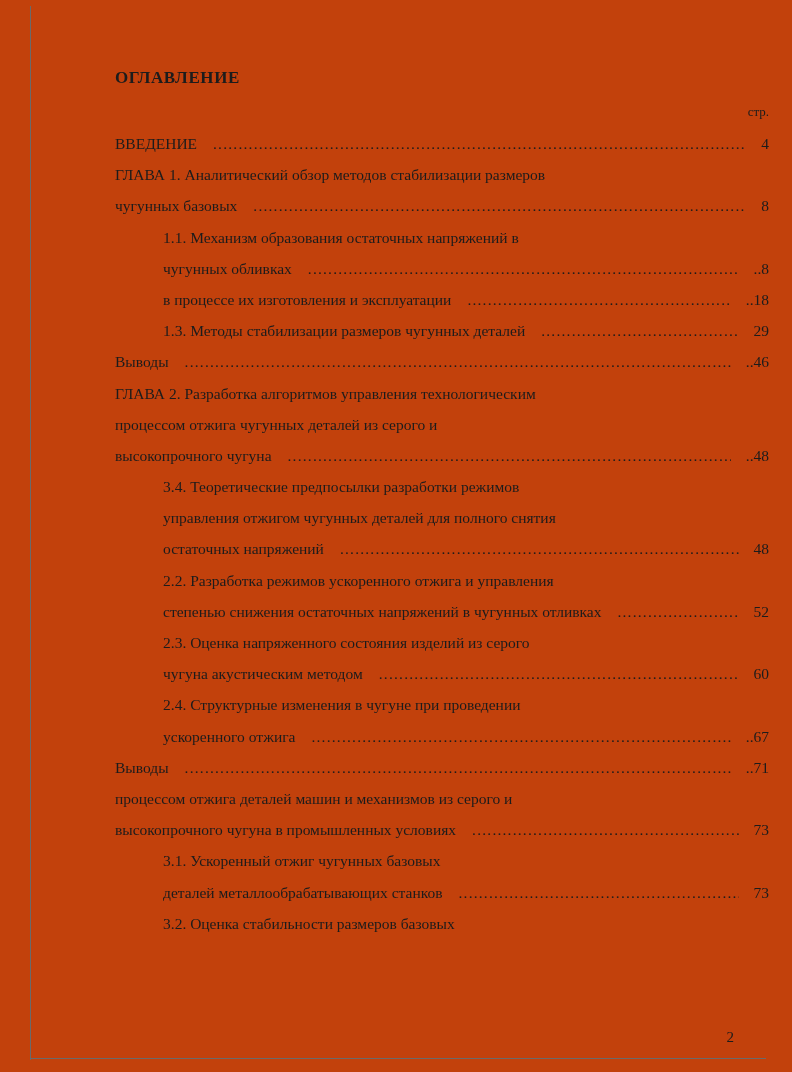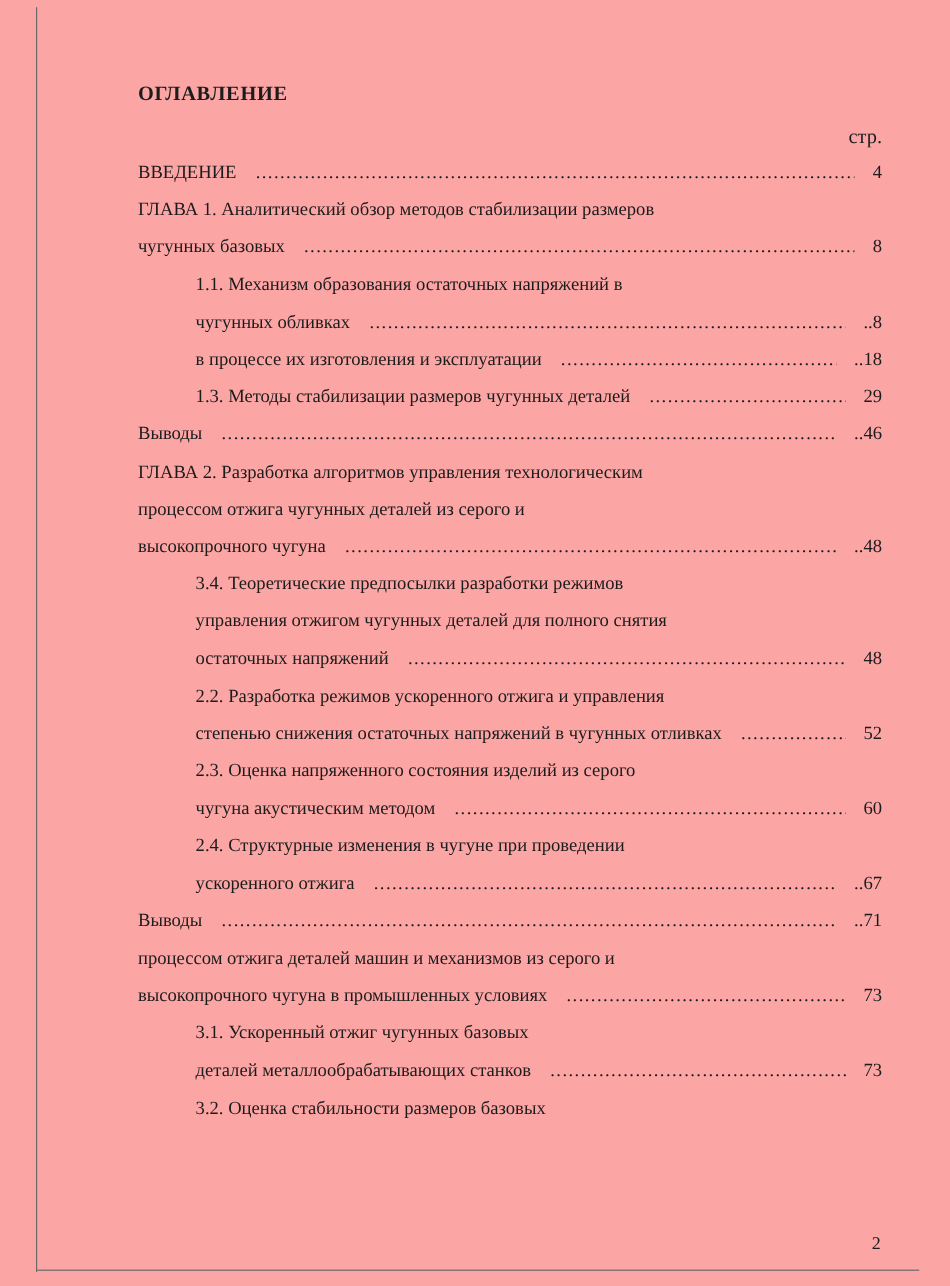--- a/index.html
+++ b/index.html
@@ -4,25 +4,25 @@
 <style>
   html, body {
     margin: 0;
     padding: 0;
     background: #ffffff;
   }
   .page {
     position: relative;
     width: 792px;
     height: 1072px;
-    background: #fca5a5;
+    background: #c2410c;
     font-family: "Liberation Serif", "DejaVu Serif", serif;
     color: #1c1c1c;
     box-sizing: border-box;
-    padding: 68px 57px 0 115px;
+    padding: 68px 23px 0 115px;
     overflow: hidden;
   }
   
   .scan-line-left {
     position: absolute;
     left: 30px;
     top: 6px;
     bottom: 12px;
     width: 1px;
     background: #6a6a6a;
@@ -36,21 +36,21 @@
     background: #6a6a6a;
   }
   .doc-title {
     font-size: 17px;
     font-weight: bold;
     letter-spacing: 0.6px;
     margin: 0;
   }
   .str-row {
     text-align: right;
-    font-size: 17px;
+    font-size: 13px;
     margin-top: 16px;
     height: 22px;
   }
   .toc {
     margin-top: 2px;
   }
   .toc-line {
     display: flex;
     align-items: baseline;
     height: 31.2px;

